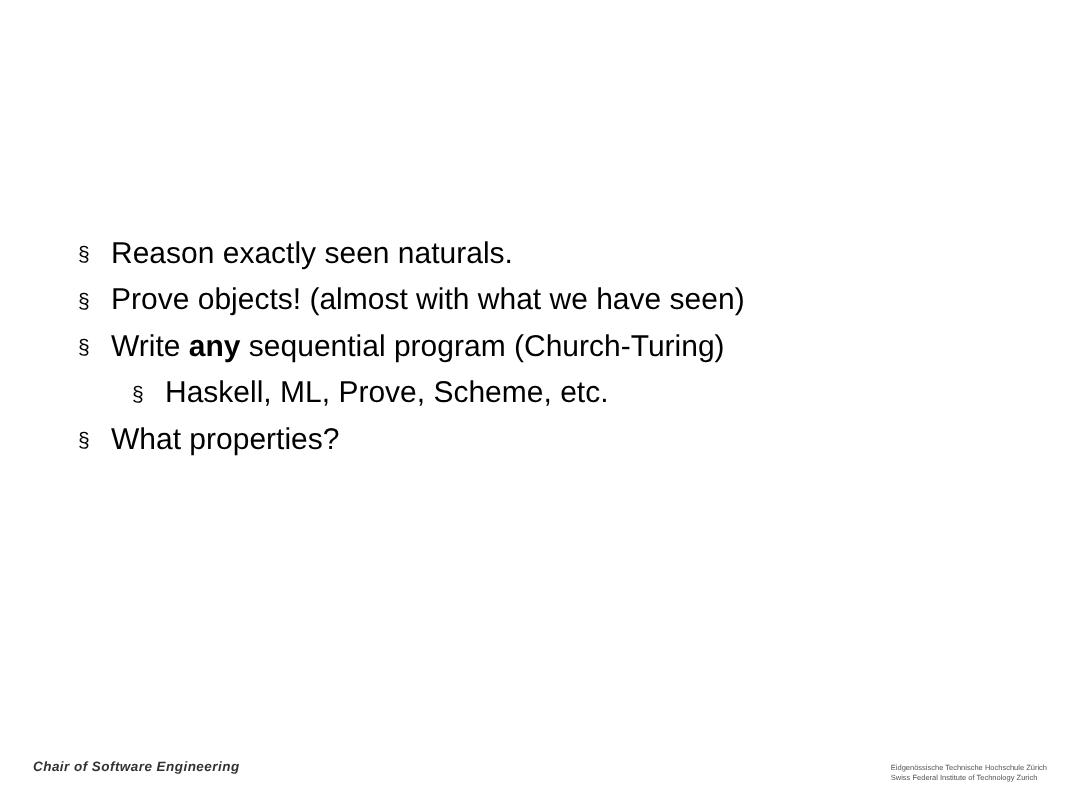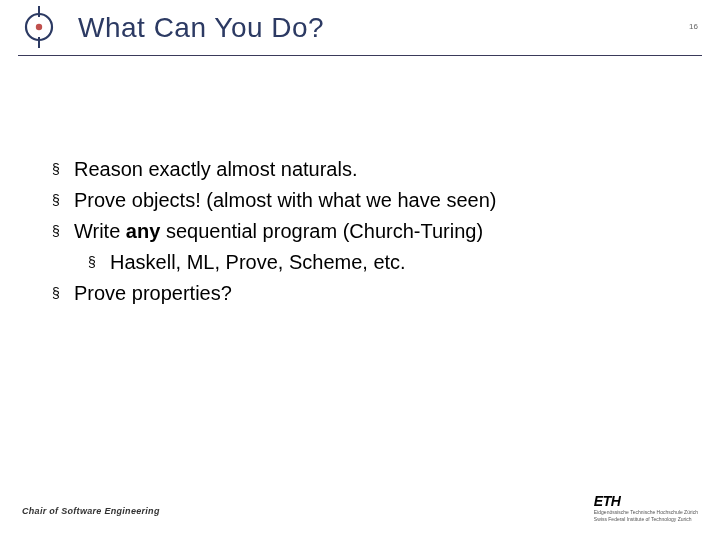--- a/index.html
+++ b/index.html
@@ -18,39 +18,27 @@
   .footer-left { position: absolute; left: 22px; bottom: 24px; font-size: 9px; font-weight: bold; font-style: italic; color: #333; letter-spacing: 0.3px; }
   .footer-right { position: absolute; right: 22px; bottom: 18px; text-align: left; }
   .footer-right .eth { font-size: 14px; font-weight: 900; font-style: italic; letter-spacing: -0.5px; font-family: Arial, sans-serif; }
   .footer-right .sub { font-size: 5px; color: #555; line-height: 1.1; margin-top: 1px; }
 </style>
 </head>
 <body>
 
 <div class="slide">
 
-  <div class="header">
-    <div class="logo">
-      <svg viewBox="0 0 42 42">
-        <circle cx="21" cy="21" r="13" fill="none" stroke="#2c3a63" stroke-width="2.2"></circle>
-        <circle cx="21" cy="21" r="3.2" fill="#c0504d"></circle>
-        <line x1="21" y1="0" x2="21" y2="11" stroke="#2c3a63" stroke-width="2"></line>
-        <line x1="21" y1="31" x2="21" y2="42" stroke="#2c3a63" stroke-width="2"></line>
-      </svg>
-    </div>
-    <div class="title">What Can You Do?</div>
-    <div class="pagenum">16</div>
-  </div>
 
   <div class="content">
 
   <div>
         <div class="bullet">
           <span class="marker">§</span>
-          <span class="text">Reason exactly almost naturals.</span>
+          <span class="text">Reason exactly seen naturals.</span>
         </div>
       </div>
       <div>
         <div class="bullet">
           <span class="marker">§</span>
           <span class="text">Prove objects! (almost with what we have seen)</span>
         </div>
       </div>
       <div>
         <div class="bullet">
@@ -62,25 +50,24 @@
             <div class="bullet">
               <span class="marker">§</span>
               <span class="text">Haskell, ML, Prove, Scheme, etc.</span>
             </div>
           </div>
         </div>
       </div>
       <div>
         <div class="bullet">
           <span class="marker">§</span>
-          <span class="text">Prove properties?</span>
+          <span class="text">What properties?</span>
         </div>
       </div>
     </div>
 
   <div class="footer-left">Chair of Software Engineering</div>
   <div class="footer-right">
-    <div class="eth">ETH</div>
     <div class="sub">Eidgenössische Technische Hochschule Zürich</div>
     <div class="sub">Swiss Federal Institute of Technology Zurich</div>
   </div>
 
 </div>
 
 </body></html>

